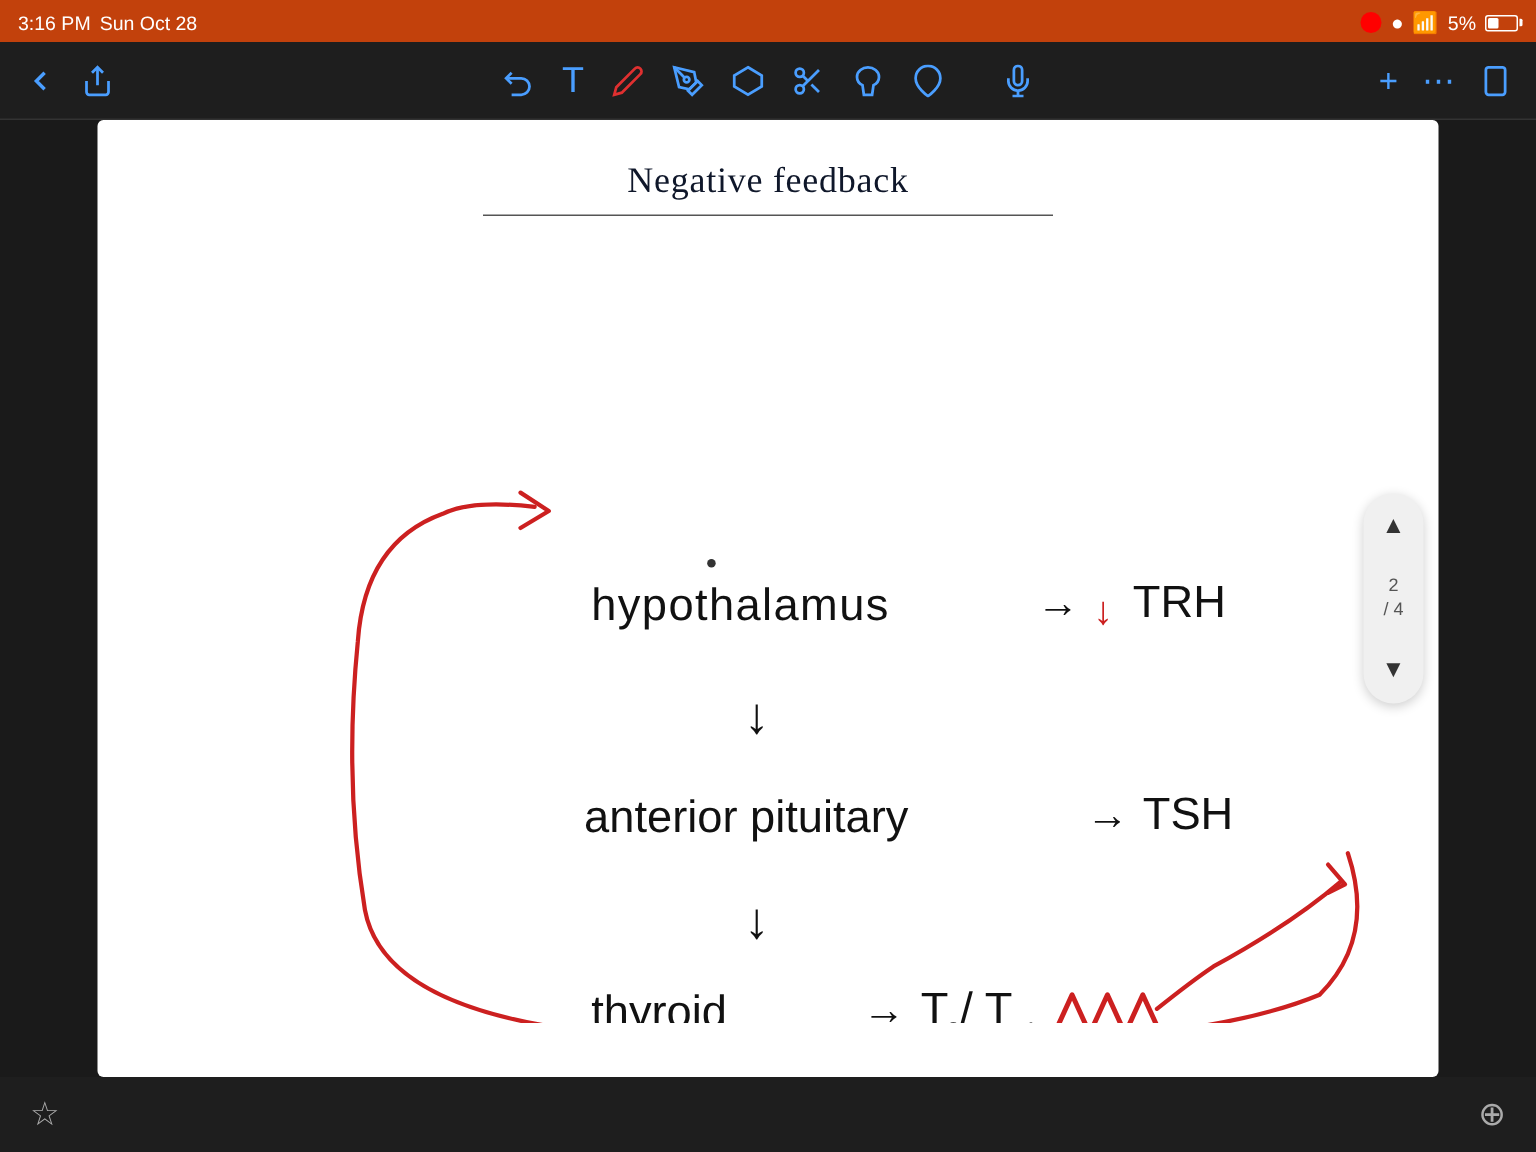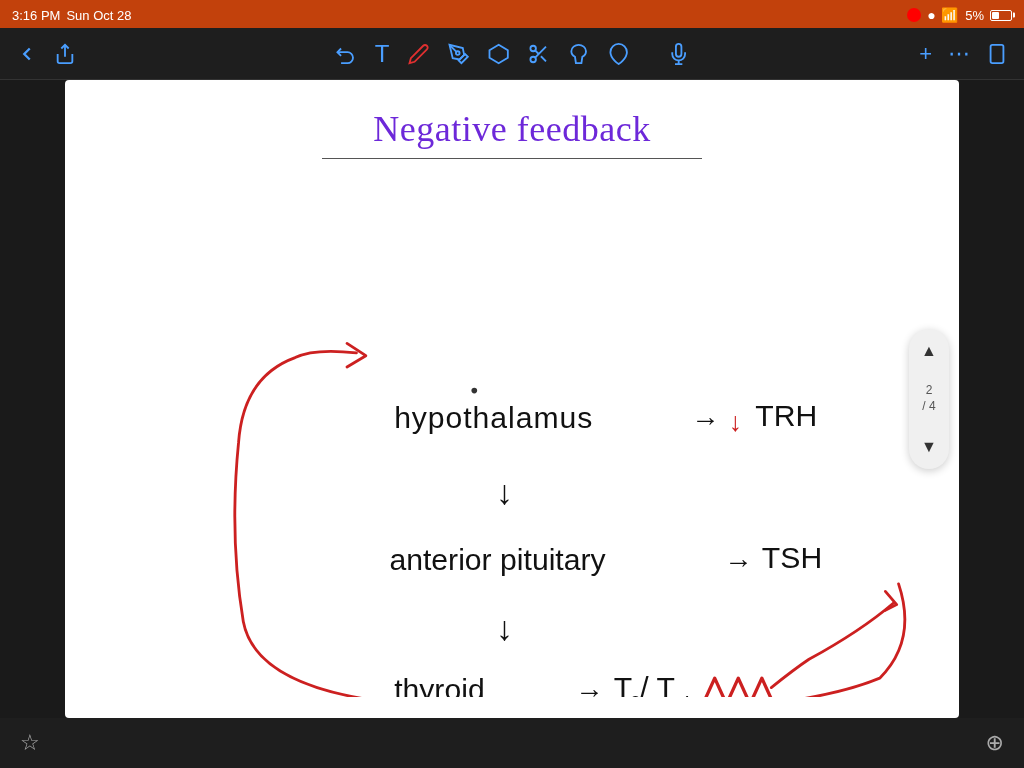--- a/index.html
+++ b/index.html
@@ -141,23 +141,23 @@
       right: 65px;
       bottom: 50px;
       background: white;
       border-radius: 4px;
       overflow: hidden;
     }
 
     
     .page-title {
       text-align: center;
-      font-size: 36px;
+      font-size: 24px;
       font-weight: 400;
-      color: #6d28d9;
+      color: #0f172a;
       margin-top: 28px;
       font-family: 'Georgia', serif;
       letter-spacing: 0.5px;
     }
 
     .title-underline {
       width: 380px;
       height: 1px;
       background: #555;
       margin: 8px auto 0;

